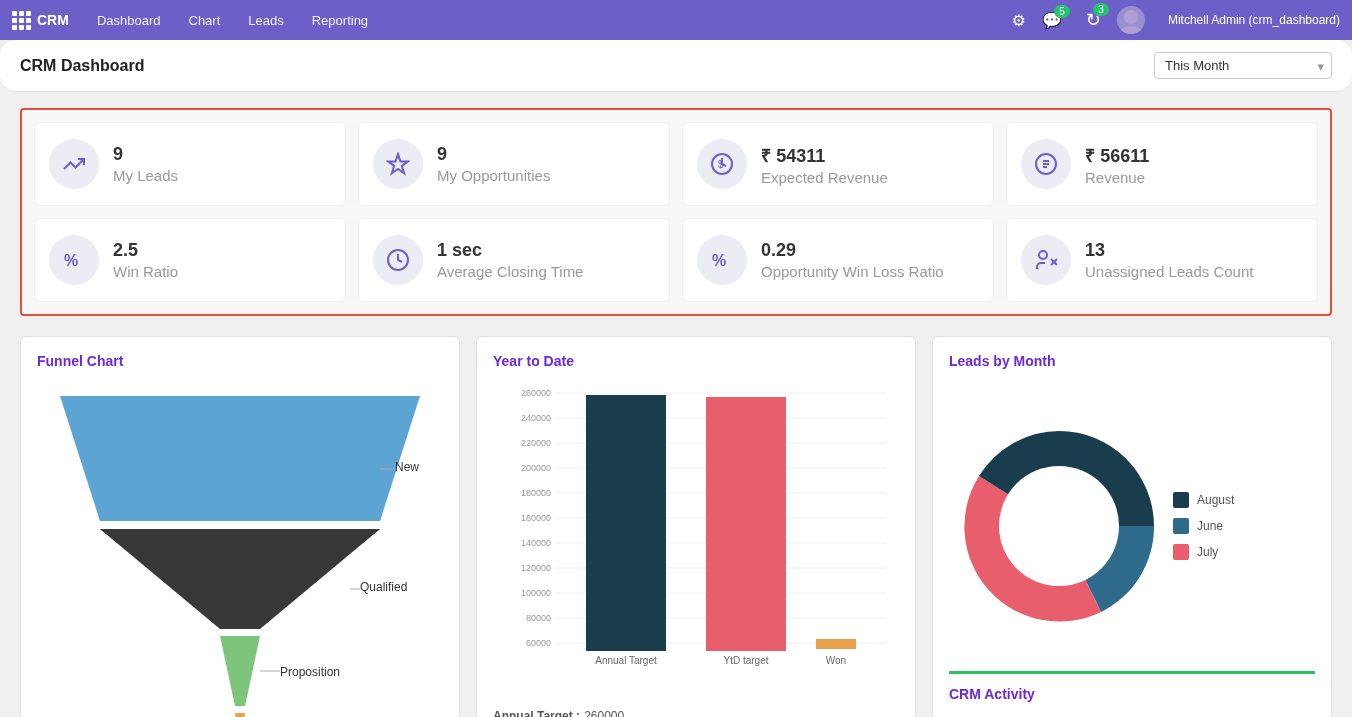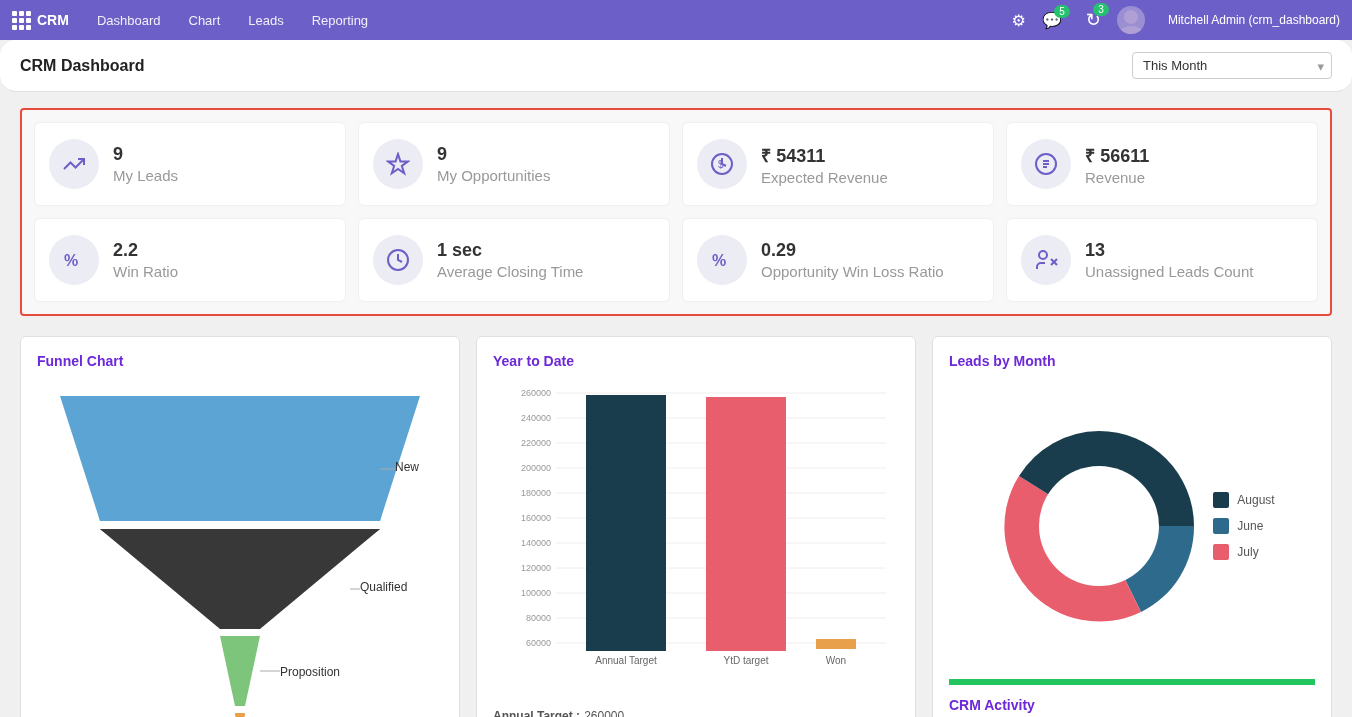--- a/index.html
+++ b/index.html
@@ -40,21 +40,21 @@
       border-radius: 16px;
     }
     .page-title { font-size: 16px; font-weight: 600; color: #222; }
     .filter-select {
       border: 1px solid #ccc;
       padding: 5px 30px 5px 10px;
       border-radius: 4px;
       background: white;
       font-size: 13px;
       color: #333;
-      width: 200px;
+      width: 178px;
       appearance: none;
       cursor: pointer;
     }
     .filter-wrapper { position: relative; }
     .filter-wrapper::after { content: '▾'; position: absolute; right: 8px; top: 50%; transform: translateY(-50%); color: #999; pointer-events: none; }
 
     
     .main { padding: 16px 20px; }
 
     
@@ -95,21 +95,21 @@
     .chart-card {
       background: white;
       border-radius: 6px;
       border: 1px solid #e0e0e0;
       padding: 16px;
       overflow: hidden;
     }
     .chart-title { font-size: 14px; font-weight: 600; color: #6d28d9; margin-bottom: 12px; }
 
     
-    .donut-container { display: flex; align-items: center; justify-content: center; gap: 4px; height: 290px; }
+    .donut-container { display: flex; align-items: center; gap: 4px; height: 290px; }
     .donut-svg { width: 220px; height: 220px; flex-shrink: 0; }
     .legend { display: flex; flex-direction: column; gap: 10px; }
     .legend-item { display: flex; align-items: center; gap: 8px; font-size: 12px; color: #555; }
     .legend-color { width: 16px; height: 16px; border-radius: 2px; flex-shrink: 0; }
 
     
     .ytd-annotations { padding: 8px 0 0; font-size: 12px; color: #555; }
     .ytd-ann-row { display: flex; gap: 4px; }
 
     
@@ -231,21 +231,21 @@
       </div>
     </div>
 
     <div class="kpi-card">
       <div class="kpi-icon-circle">
         <svg width="24" height="24" viewBox="0 0 24 24" fill="none" stroke="#6c5fc7" stroke-width="2">
             <text x="2" y="18" fill="#6c5fc7" stroke="none" font-size="16" font-weight="bold">%</text>
           </svg>
       </div>
       <div class="kpi-text">
-        <div class="kpi-value">2.2</div>
+        <div class="kpi-value">2.5</div>
         <div class="kpi-label">Win Ratio</div>
       </div>
     </div>
     <div class="kpi-card">
       <div class="kpi-icon-circle">
         <svg width="24" height="24" viewBox="0 0 24 24" fill="none" stroke="#6c5fc7" stroke-width="2">
             <circle cx="12" cy="12" r="10"></circle>
             <polyline points="12 6 12 12 16 14"></polyline>
           </svg>
       </div>
@@ -385,20 +385,20 @@
             <div class="legend-color" style="background:#2d6a8c;"></div>
             <span>June</span>
           </div>
           <div class="legend-item">
             <div class="legend-color" style="background:#e85e6c;"></div>
             <span>July</span>
           </div>
         </div>
       </div>
 
-      <div style="border-top:6px solid #22c55e; margin-top:8px; padding-top:12px;">
+      <div style="border-top:3px solid #22c55e; padding-top:12px;">
         <div class="chart-title">CRM Activity</div>
 
       </div>
     </div>
 
   </div>
 </div>
 
 </body></html>

